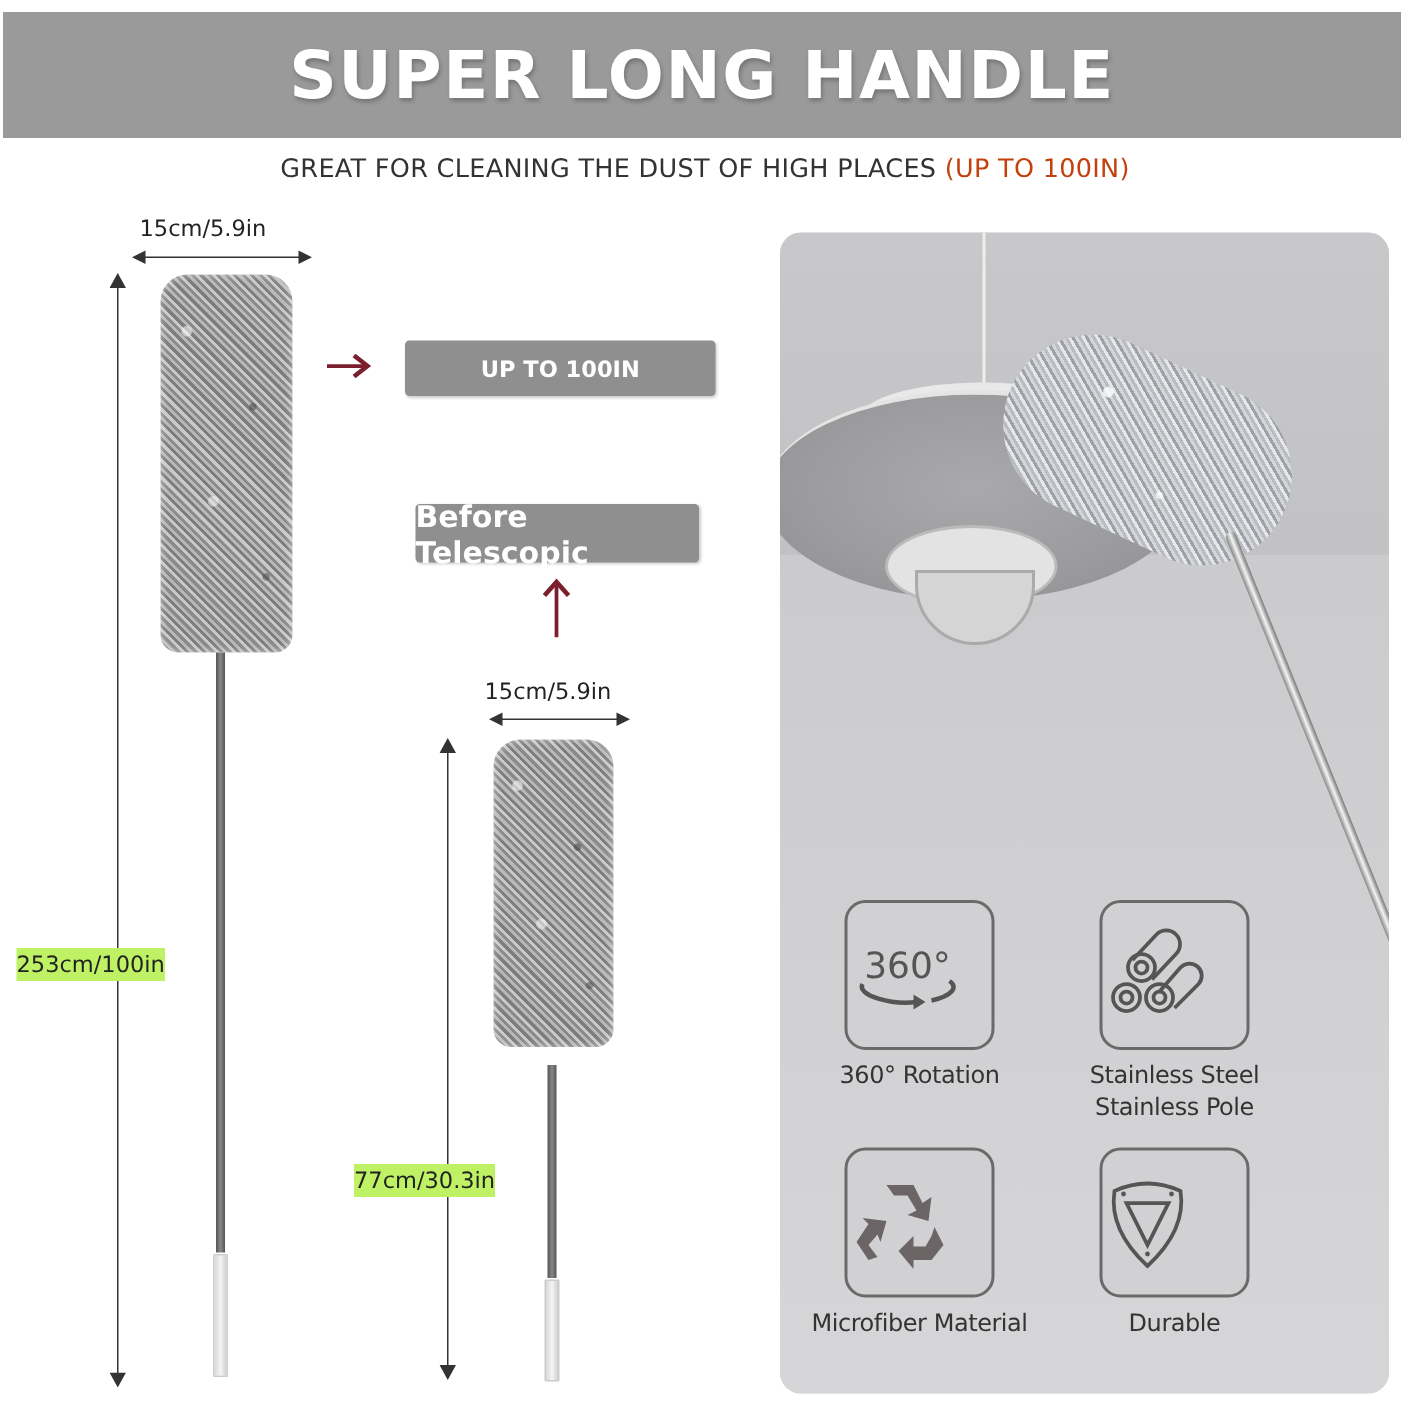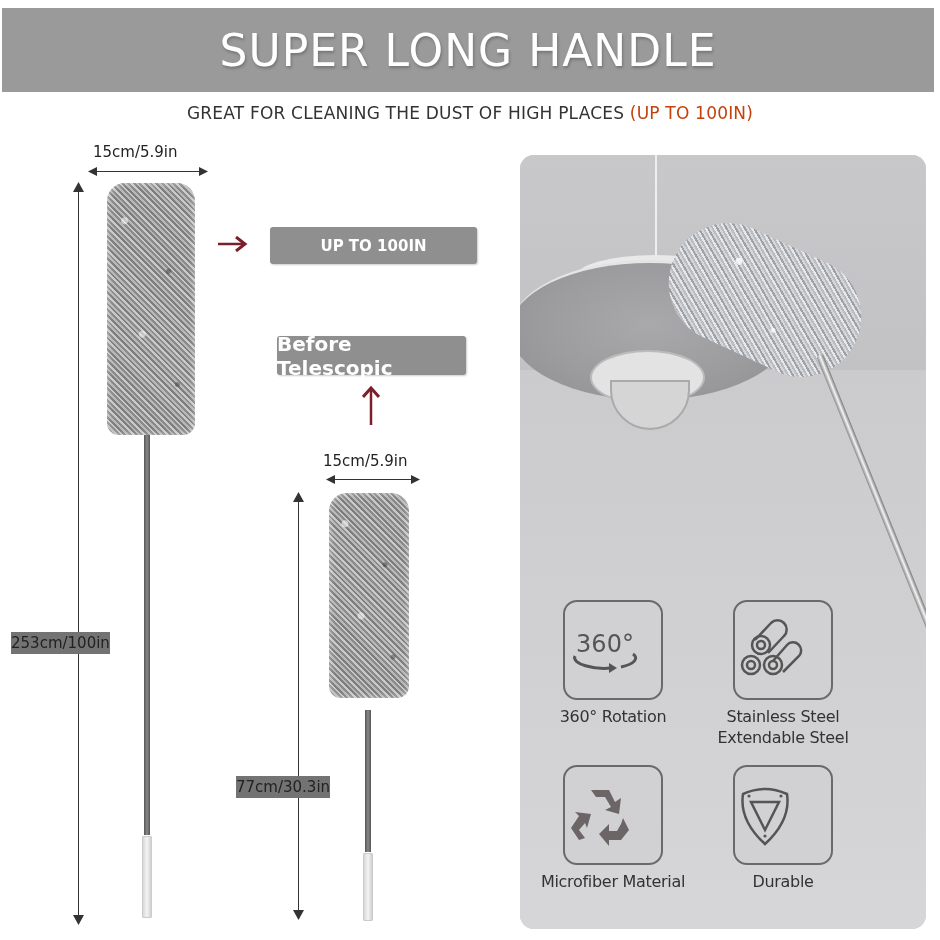--- a/index.html
+++ b/index.html
@@ -6,33 +6,33 @@
     html, body { width: 940px; height: 940px; background: #ffffff; overflow: hidden; }
     body { position: relative; font-family: "Liberation Sans", "DejaVu Sans", sans-serif; color: #333; }
 
     .banner {
       position: absolute; left: 2px; top: 8px; width: 932px; height: 84px;
       background: #9a9a9a;
       display: flex; align-items: center; justify-content: center;
     }
     .banner-title {
       font-family: "DejaVu Sans", sans-serif;
-      font-weight: normal; font-size: 44px; color: #ffffff; letter-spacing: 1px;
+      font-weight: bold; font-size: 44px; color: #ffffff; letter-spacing: 1px;
       text-shadow: 1px 2px 3px rgba(0,0,0,0.25);
     }
     .subtitle {
       position: absolute; left: 0; top: 103px; width: 940px; text-align: center;
       font-family: "DejaVu Sans", sans-serif; font-size: 17px; color: #333;
       letter-spacing: 0.2px;
     }
     .subtitle b { font-weight: normal; color: #c2410c; }
 
     .dim-label {
       position: absolute; font-family: "DejaVu Sans", sans-serif; font-size: 15px; color: #222;
-      background: #737373; white-space: nowrap;
+      background: #bef264; white-space: nowrap;
     }
     .hline { position: absolute; height: 1px; background: #333; }
     .vline { position: absolute; width: 1px; background: #333; }
 
     .tag {
       position: absolute; background: #8f8f8f; border-radius: 3px;
       color: #fff; font-weight: bold; font-family: "DejaVu Sans", sans-serif;
       display: flex; align-items: center; justify-content: center;
       box-shadow: 1px 1px 2px rgba(0,0,0,0.2);
     }
@@ -193,21 +193,21 @@
           <path d="M38 46 L 52 30 a8 8 0 0 1 12 11 L 48 57"></path>
           <circle cx="16" cy="50" r="9"></circle>
             <circle cx="16" cy="50" r="4"></circle>
           <circle cx="38" cy="50" r="9"></circle>
             <circle cx="38" cy="50" r="4"></circle>
         </g>
       </svg>
     </div>
     <div class="feature-label">
       <div>Stainless Steel</div>
-      <div>Extendable Steel</div>
+      <div>Stainless Pole</div>
     </div>
   </div>
 
   <div class="feature" style="left:18px; top:610px;">
     <div class="feature-box">
       <svg width="70" height="70" viewBox="0 0 70 70">
         <g fill="#6b6566">
           <polygon points="26,10 44,10 50,22 56,18 54,34 40,30 46,27 40,17 31,17"></polygon>
           <polygon points="58,38 64,50 56,60 44,60 44,66 34,54 44,44 44,51 52,51 56,44"></polygon>
           <polygon points="14,60 6,48 14,36 10,32 26,34 22,48 20,43 14,50 20,58 "></polygon>

